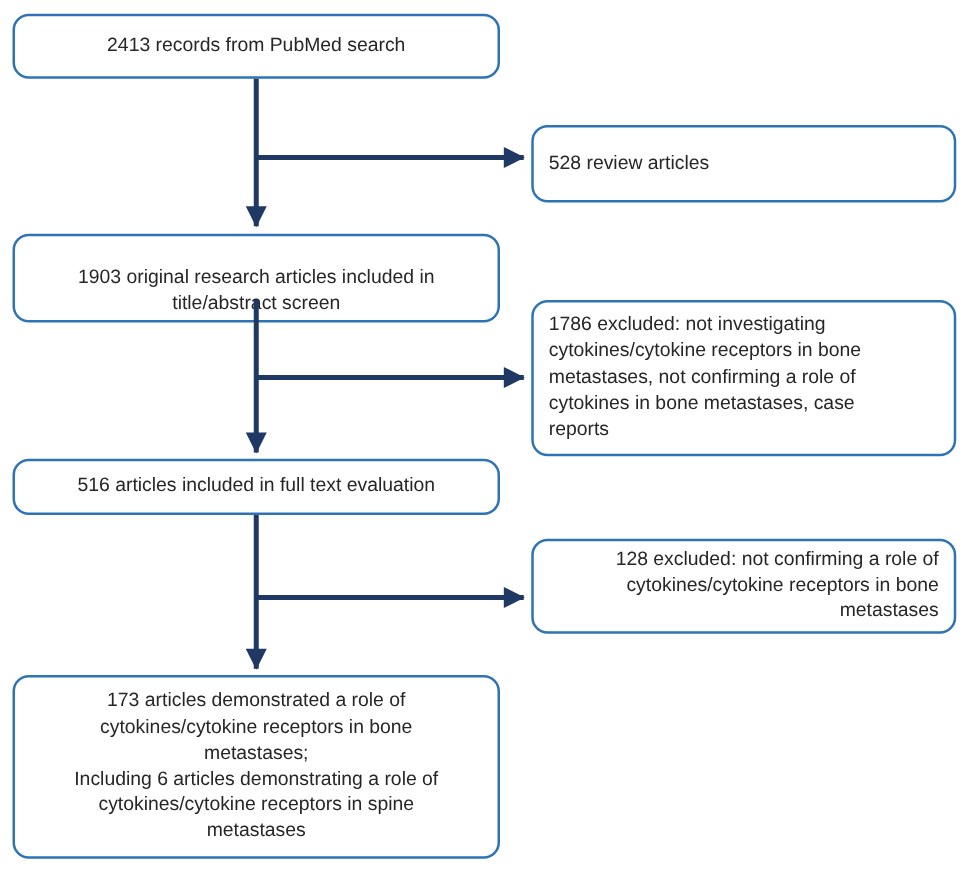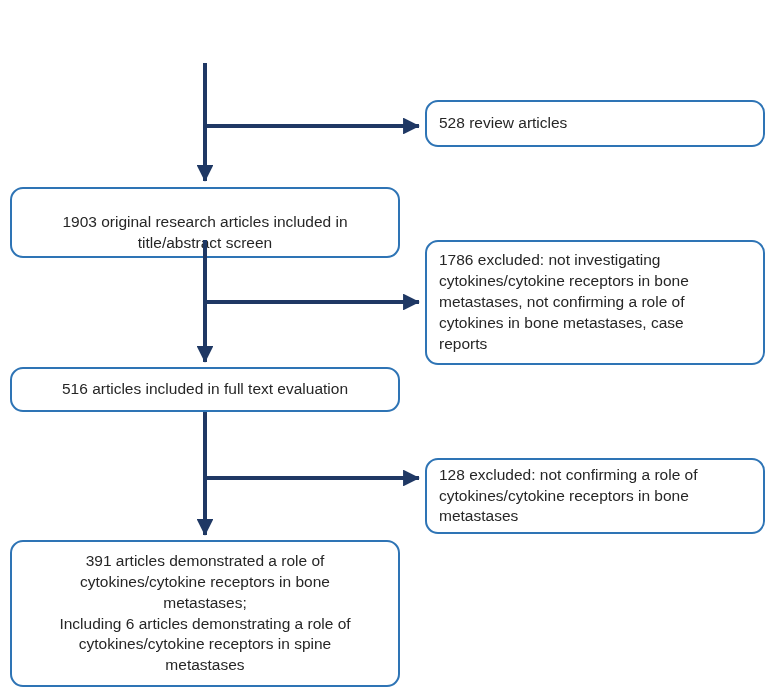--- a/index.html
+++ b/index.html
@@ -41,23 +41,23 @@
   .side-box {
     left: 425px;
     width: 340px;
     text-align: left;
     padding: 2px 12px;
   }
   #box-records            { top: 11px;  height: 52px; }
   #box-title-abstract     { top: 187px; height: 71px; align-items: flex-end; }
   #box-full-text          { top: 367px; height: 45px; }
   #box-final              { top: 540px; height: 147px; }
-  #box-excluded-reviews   { top: 100px; height: 47px; }
+  #box-excluded-reviews   { top: 100px; height: 62px; }
   #box-excluded-screen    { top: 240px; height: 125px; }
-  #box-excluded-fulltext  { top: 458px; height: 76px; }
+  #box-excluded-fulltext  { top: 431px; height: 76px; text-align: right; }
 
   #connectors {
     position: absolute;
     left: 0;
     top: 0;
     width: 776px;
     height: 697px;
     pointer-events: none;
   }
   #connectors line {
@@ -66,32 +66,35 @@
   }
   #connectors .arrowhead {
     fill: var(--arrow, #1F3864);
   }
 </style>
 </head>
 <body>
 
 <div id="canvas">
 
+  <div class="box main-box" id="box-records">
+    <span class="label">2413 records from PubMed search</span>
+  </div>
 
   <div class="box main-box" id="box-title-abstract">
     <span class="label">1903 original research articles included in
 title/abstract screen</span>
   </div>
 
   <div class="box main-box" id="box-full-text">
     <span class="label">516 articles included in full text evaluation</span>
   </div>
 
   <div class="box main-box" id="box-final">
-    <span class="label">391 articles demonstrated a role of
+    <span class="label">173 articles demonstrated a role of
 cytokines/cytokine receptors in bone
 metastases;
 Including 6 articles demonstrating a role of
 cytokines/cytokine receptors in spine
 metastases</span>
   </div>
 
   <div class="box side-box" id="box-excluded-reviews">
     <span class="label">528 review articles</span>
   </div>

